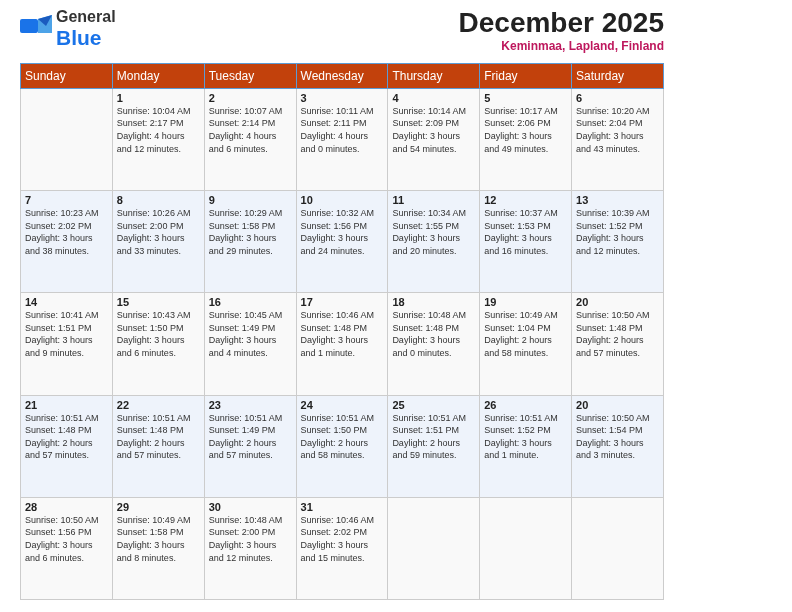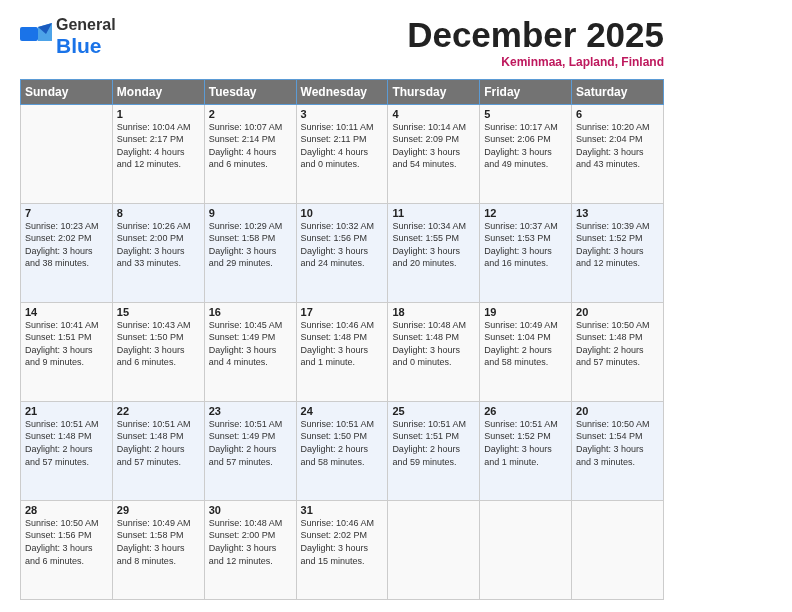--- a/index.html
+++ b/index.html
@@ -6,21 +6,21 @@
     body {
       font-family: Arial, sans-serif;
       background: #fff;
       width: 792px;
       height: 612px;
       overflow: hidden;
     }
     .page {
       width: 684px;
       height: 612px;
-      padding: 16px 20px 12px 20px;
+      padding: 8px 20px 12px 20px;
       display: flex;
       flex-direction: column;
     }
     .header {
       display: flex;
       justify-content: space-between;
       align-items: flex-start;
       margin-bottom: 10px;
     }
     .logo {
@@ -30,41 +30,41 @@
     }
     .logo-row {
       display: flex;
       align-items: center;
       gap: 4px;
     }
     .title-area {
       text-align: right;
     }
     .title-area h1 {
-      font-size: 35px;
+      font-size: 28px;
       font-weight: bold;
       color: #222;
       line-height: 1.1;
     }
     .title-area h2 {
       font-size: 12px;
       font-weight: bold;
       color: #be185d;
     }
     .calendar {
       width: 100%;
       border-collapse: collapse;
       flex: 1;
       table-layout: fixed;
     }
     .calendar thead th {
-      background-color: #737373;
+      background-color: #c2410c;
       color: #fff;
       font-size: 12px;
-      font-weight: bold;
+      font-weight: normal;
       padding: 5px 4px;
       text-align: left;
       border: 1px solid #5b9bd5;
     }
     .calendar tbody td {
       border: 1px solid #ccc;
       vertical-align: top;
       padding: 3px 4px;
       font-size: 9.5px;
       color: #333;

